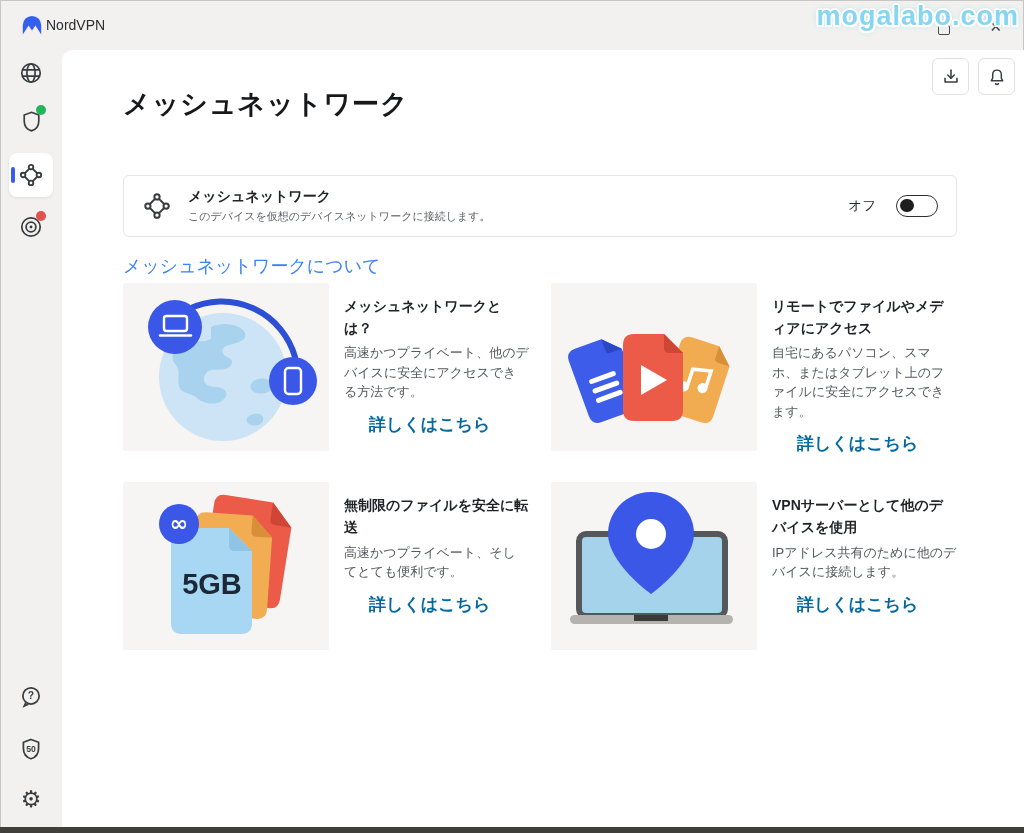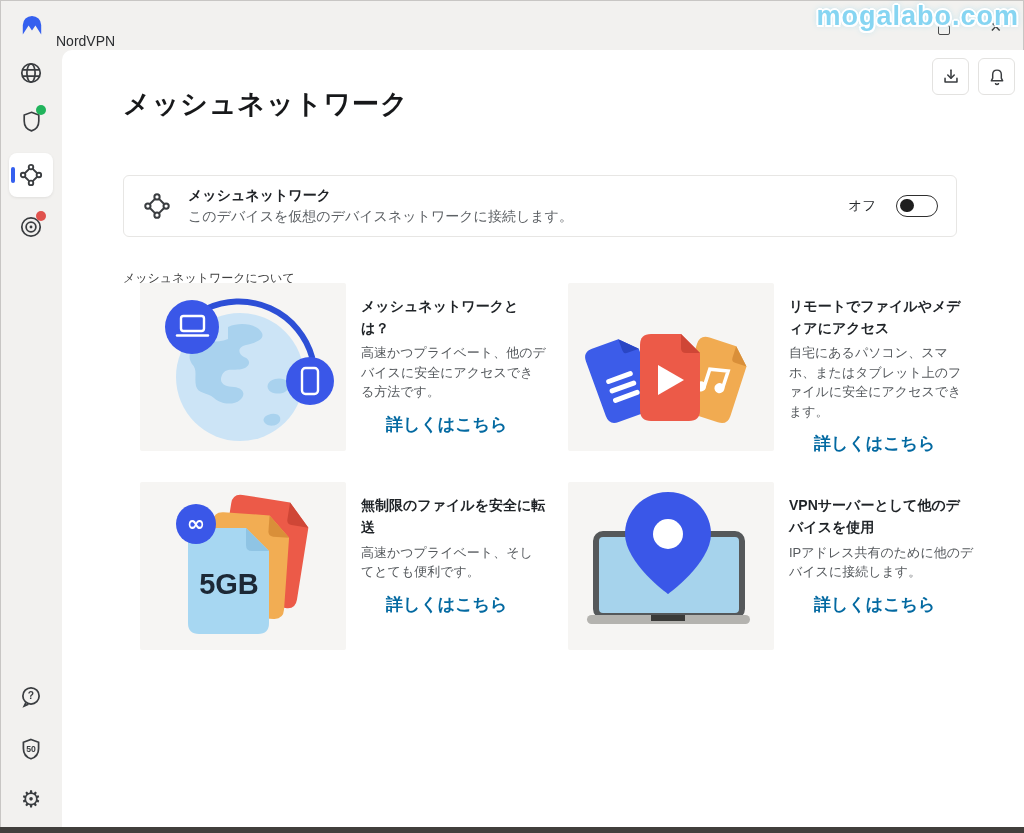--- a/index.html
+++ b/index.html
@@ -6,21 +6,21 @@
   html,body { background:#ddd; }
   .app {
     position:relative; width:1024px; height:833px;
     background:#f2f1ef; overflow:hidden;
     font-family:"Liberation Sans","DejaVu Sans",sans-serif;
     box-shadow: inset 0 0 0 1px #c8c6c4;
   }
   
   .topbar { position:absolute; top:0; left:0; right:0; height:50px; }
   .logo { position:absolute; left:20px; top:13px; width:24px; height:24px; }
-  .app-name { position:absolute; left:56px; top:17px; font-size:14px; color:#2b2d30;margin-top:16px; }
+  .app-name { position:absolute; left:46px; top:17px; font-size:14px; color:#2b2d30; }
   .win-restore { position:absolute; right:74px; top:25px; width:12px; height:10px;
     border:1.5px solid #4a4a4a; border-radius:2px; }
   .win-close { position:absolute; right:22px; top:18px; font-size:15px; color:#3a3a3a; }
   .watermark {
     position:absolute; right:5px; top:1px; z-index:6;
     font-size:27px; font-weight:bold; letter-spacing:1px;
     color:#86d5f2;
     text-shadow: 2px 0 0 #fff, -2px 0 0 #fff, 0 2px 0 #fff, 0 -2px 0 #fff,
       1.5px 1.5px 0 #fff, -1.5px 1.5px 0 #fff, 1.5px -1.5px 0 #fff, -1.5px -1.5px 0 #fff,
       0 0 6px rgba(134,213,242,.9);
@@ -46,30 +46,30 @@
     border:1px solid #e3e2e0; border-radius:6px; display:flex; align-items:center;
     justify-content:center; cursor:pointer; }
   .icon-btn.download { right:55px; }
   .icon-btn.bell { right:9px; }
   
   .toggle-card { position:absolute; left:61px; top:125px; width:834px; height:62px;
     background:#fff; border:1px solid #e7e6e4; border-radius:6px;
     display:flex; align-items:center; padding:0 18px; }
   .toggle-card .txt { margin-left:16px; }
   .tc-title { font-size:14px; font-weight:bold; color:#202327; }
-  .tc-sub { font-size:14px; color:#5d6165; margin-top:3px; }
+  .tc-sub { font-size:11px; color:#5d6165; margin-top:3px; }
   .toggle-wrap { margin-left:auto; display:flex; align-items:center; }
   .toggle-label { font-size:13.5px; color:#26292c; margin-right:20px; }
   .switch { position:relative; width:42px; height:22px; border:1.5px solid #2f2f2f;
     border-radius:12px; background:#fff; cursor:pointer; }
   .knob { position:absolute; left:3px; top:2.5px; width:13.5px; height:13.5px;
     border-radius:50%; background:#1e1e1e; }
   
-  .section-label { position:absolute; left:61px; top:220px; font-size:12px; color:#404040; }
-  .grid { position:absolute; left:78px; top:233px; width:834px; }
+  .section-label { position:absolute; left:61px; top:204px; font-size:18px; color:#3b82f6; }
+  .grid { position:absolute; left:61px; top:233px; width:834px; }
   .card-row { display:flex; gap:22px; margin-bottom:27px; }
   .info-card { display:flex; width:406px; }
   .tile { width:206px; height:168px; background:#f6f5f3; flex:none; border-radius:2px; }
   .card-text { margin-left:15px; padding-top:13px; width:185px; }
   .card-title { font-size:14px; font-weight:bold; color:#1f2327; line-height:1.55; }
   .card-body { font-size:13px; color:#55595d; line-height:1.5; margin-top:4px; }
   .card-link { display:inline-block; font-size:17px; font-weight:bold; color:#0369a1;
     margin-top:11px; text-decoration:none; cursor:pointer;padding-left:25px; }
   
   .bottom-strip { position:absolute; left:0; right:0; bottom:0; height:6px;

